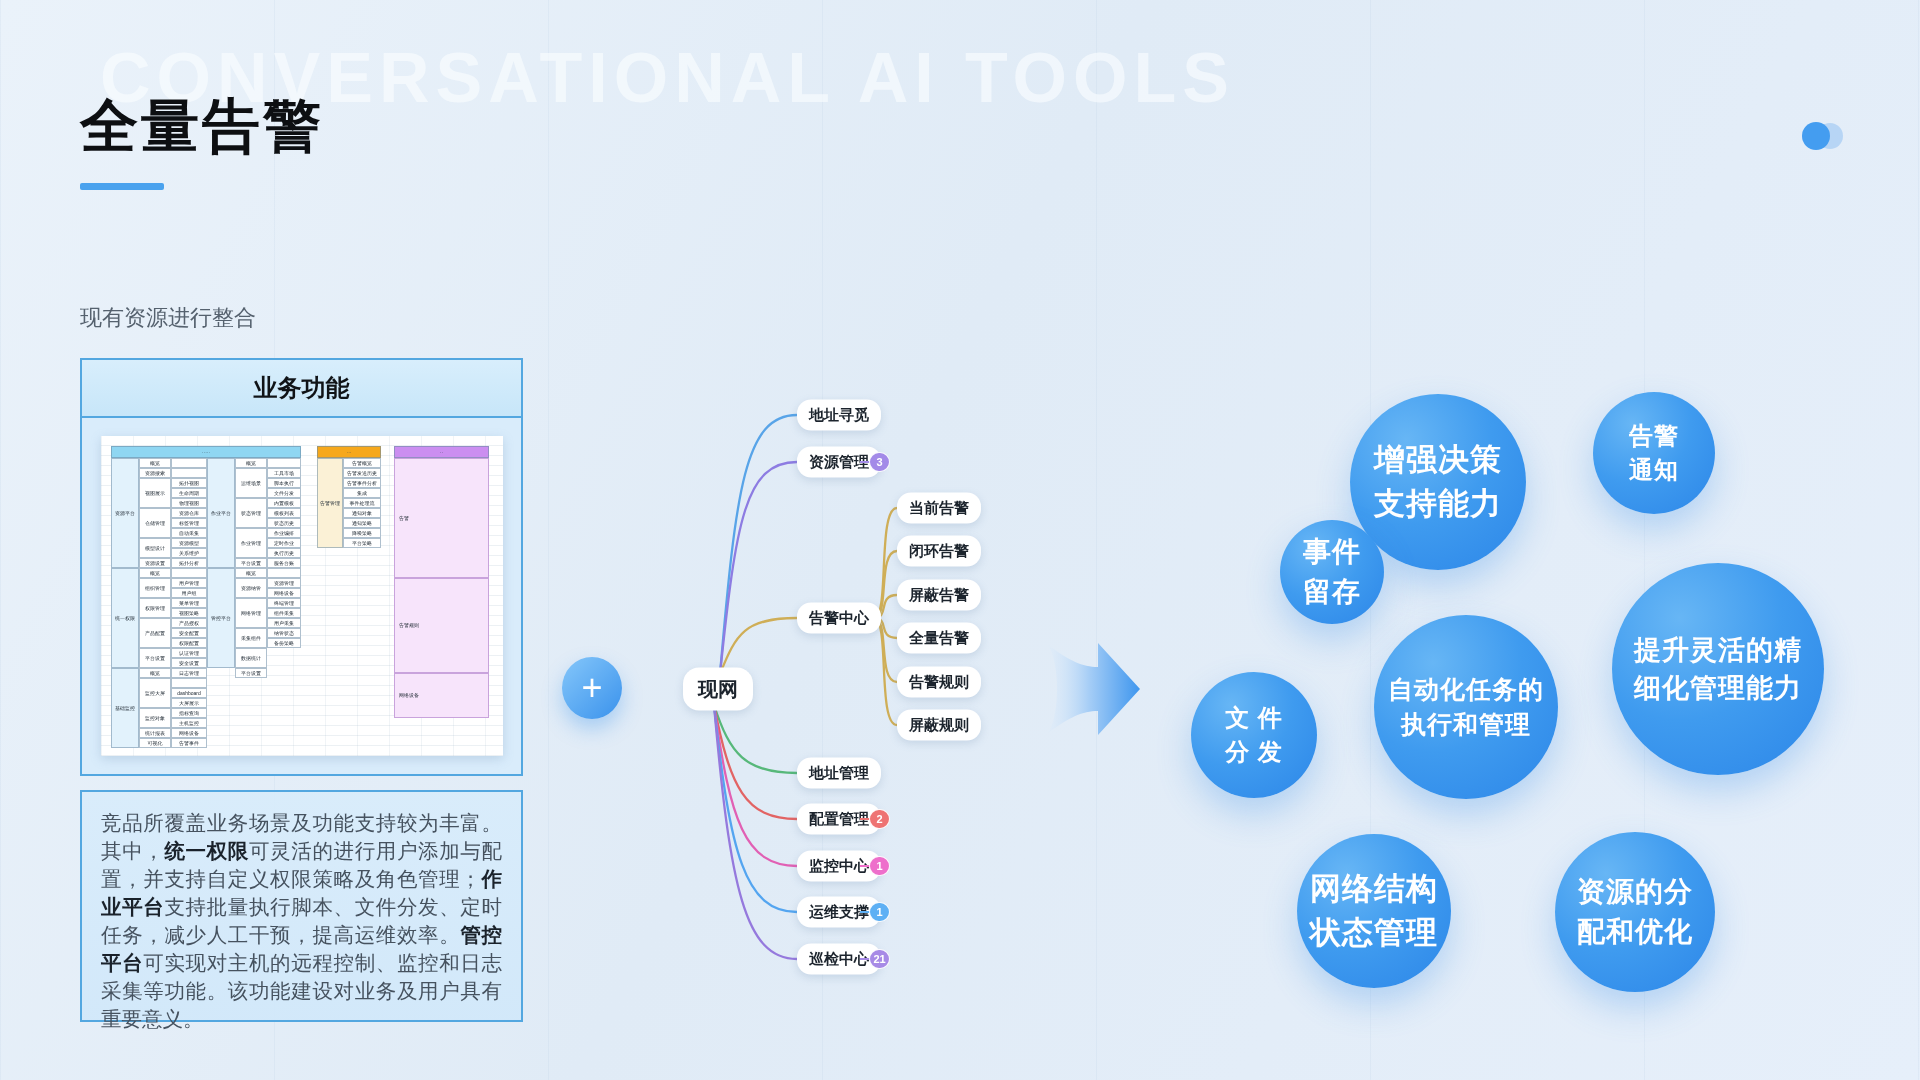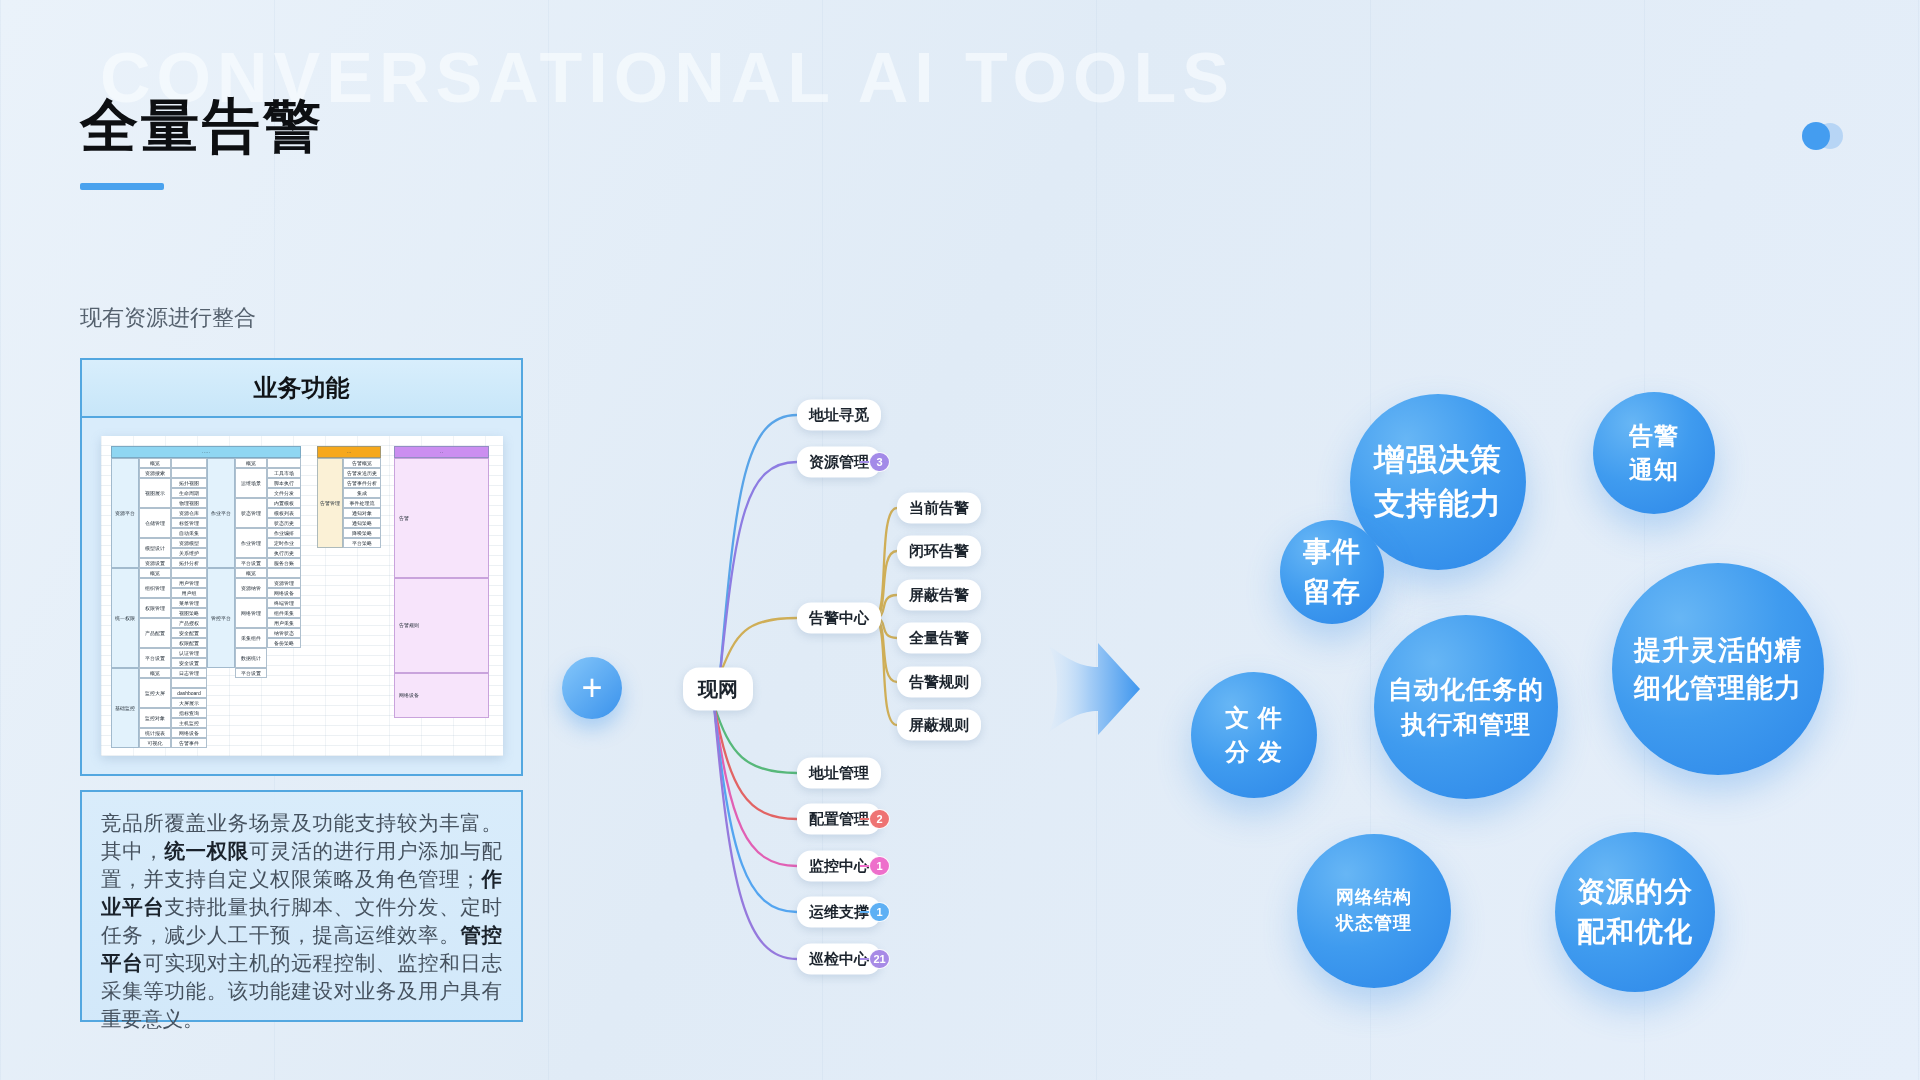--- a/index.html
+++ b/index.html
@@ -251,21 +251,21 @@
         <div>分 发</div>
       </div>
       <div class="bubble" style="left: 1374px; top: 615px; width: 184px; height: 184px; font-size: 25px;">
         <div>自动化任务的</div>
         <div>执行和管理</div>
       </div>
       <div class="bubble" style="left: 1612px; top: 563px; width: 212px; height: 212px; font-size: 27px;">
         <div>提升灵活的精</div>
         <div>细化管理能力</div>
       </div>
-      <div class="bubble" style="left: 1297px; top: 834px; width: 154px; height: 154px; font-size: 18px;">
+      <div class="bubble" style="left: 1297px; top: 834px; width: 154px; height: 154px; font-size: 31px;">
         <div>网络结构</div>
         <div>状态管理</div>
       </div>
       <div class="bubble" style="left: 1555px; top: 832px; width: 160px; height: 160px; font-size: 28px;">
         <div>资源的分</div>
         <div>配和优化</div>
       </div>
     </div>
 
   <div class="dot" id="dot-light" style="width: 26px; height: 26px; background: rgb(183, 213, 245); left: 1817px; top: 123px;"></div>

